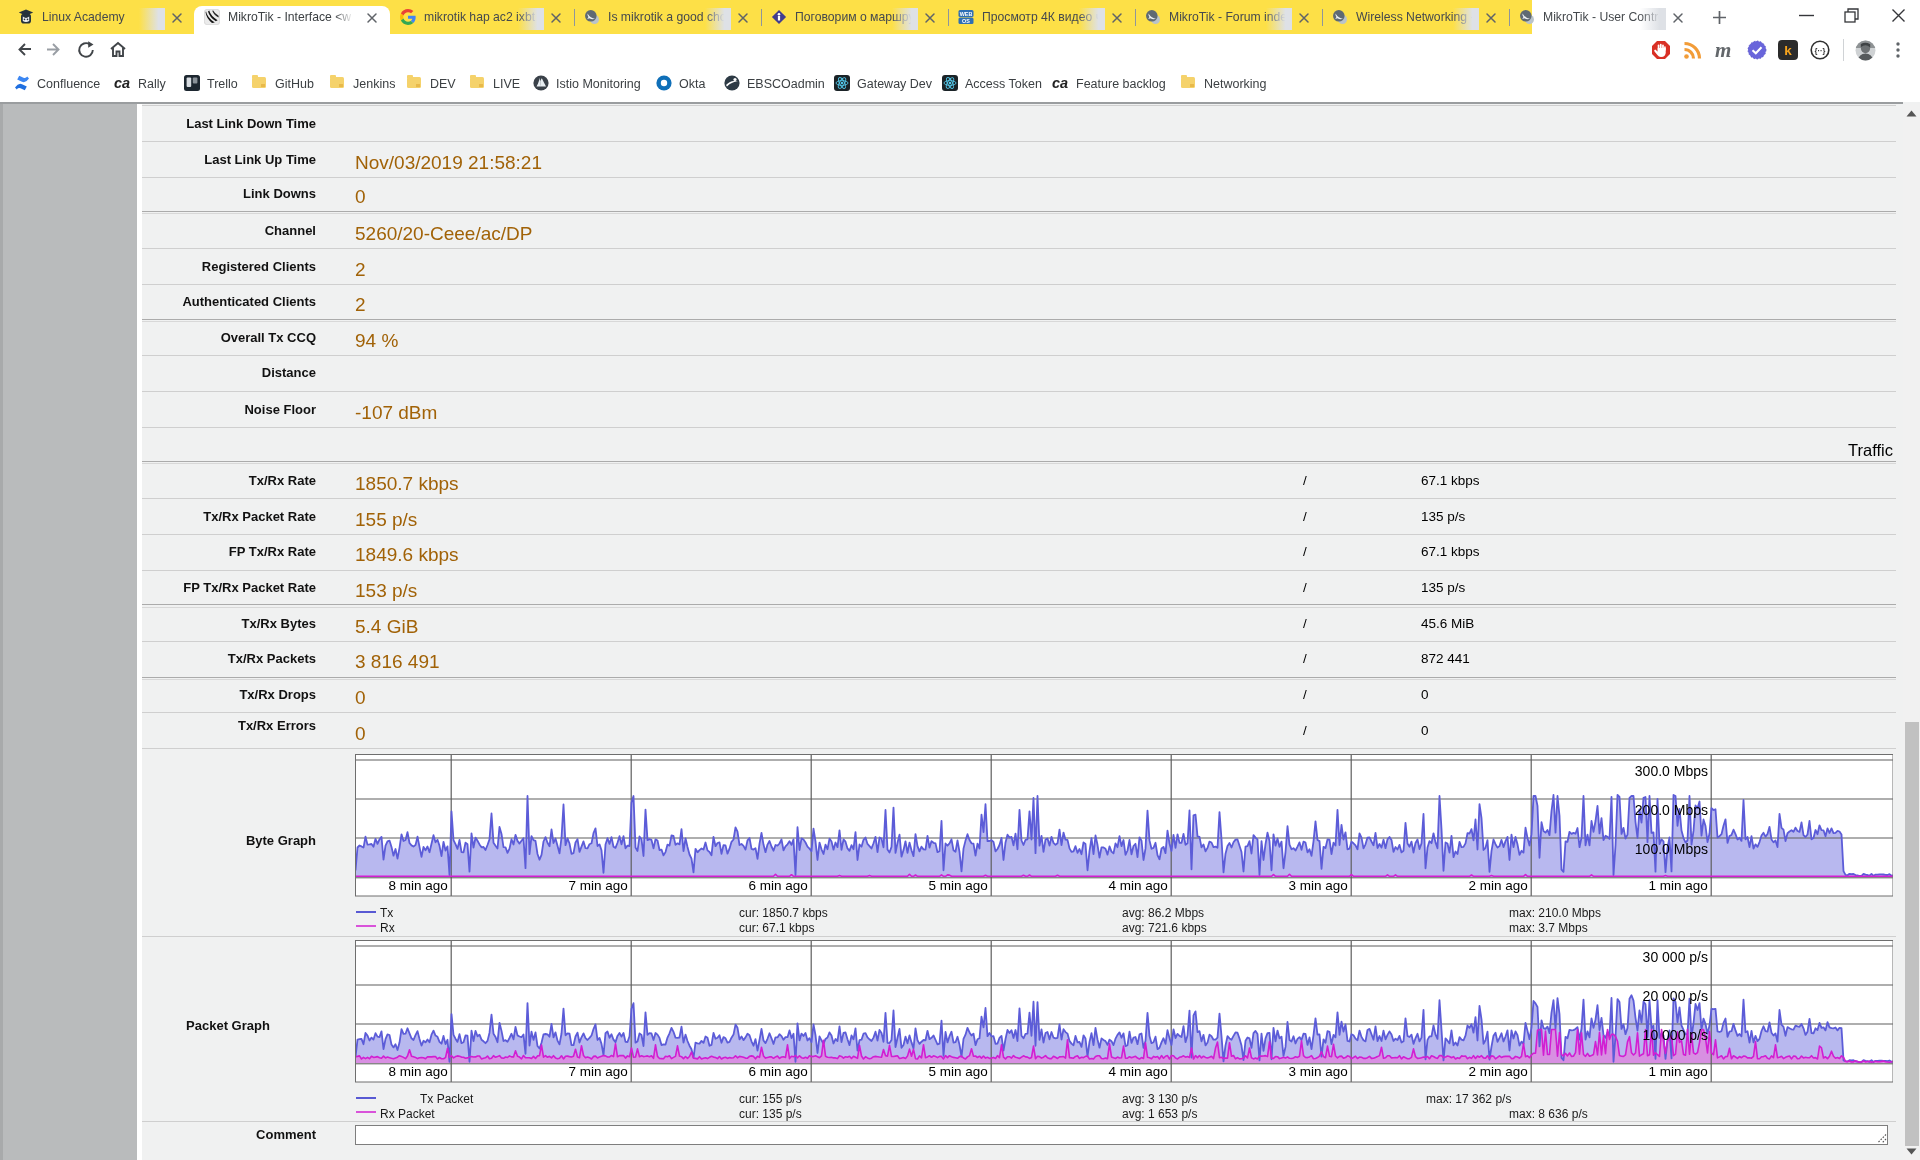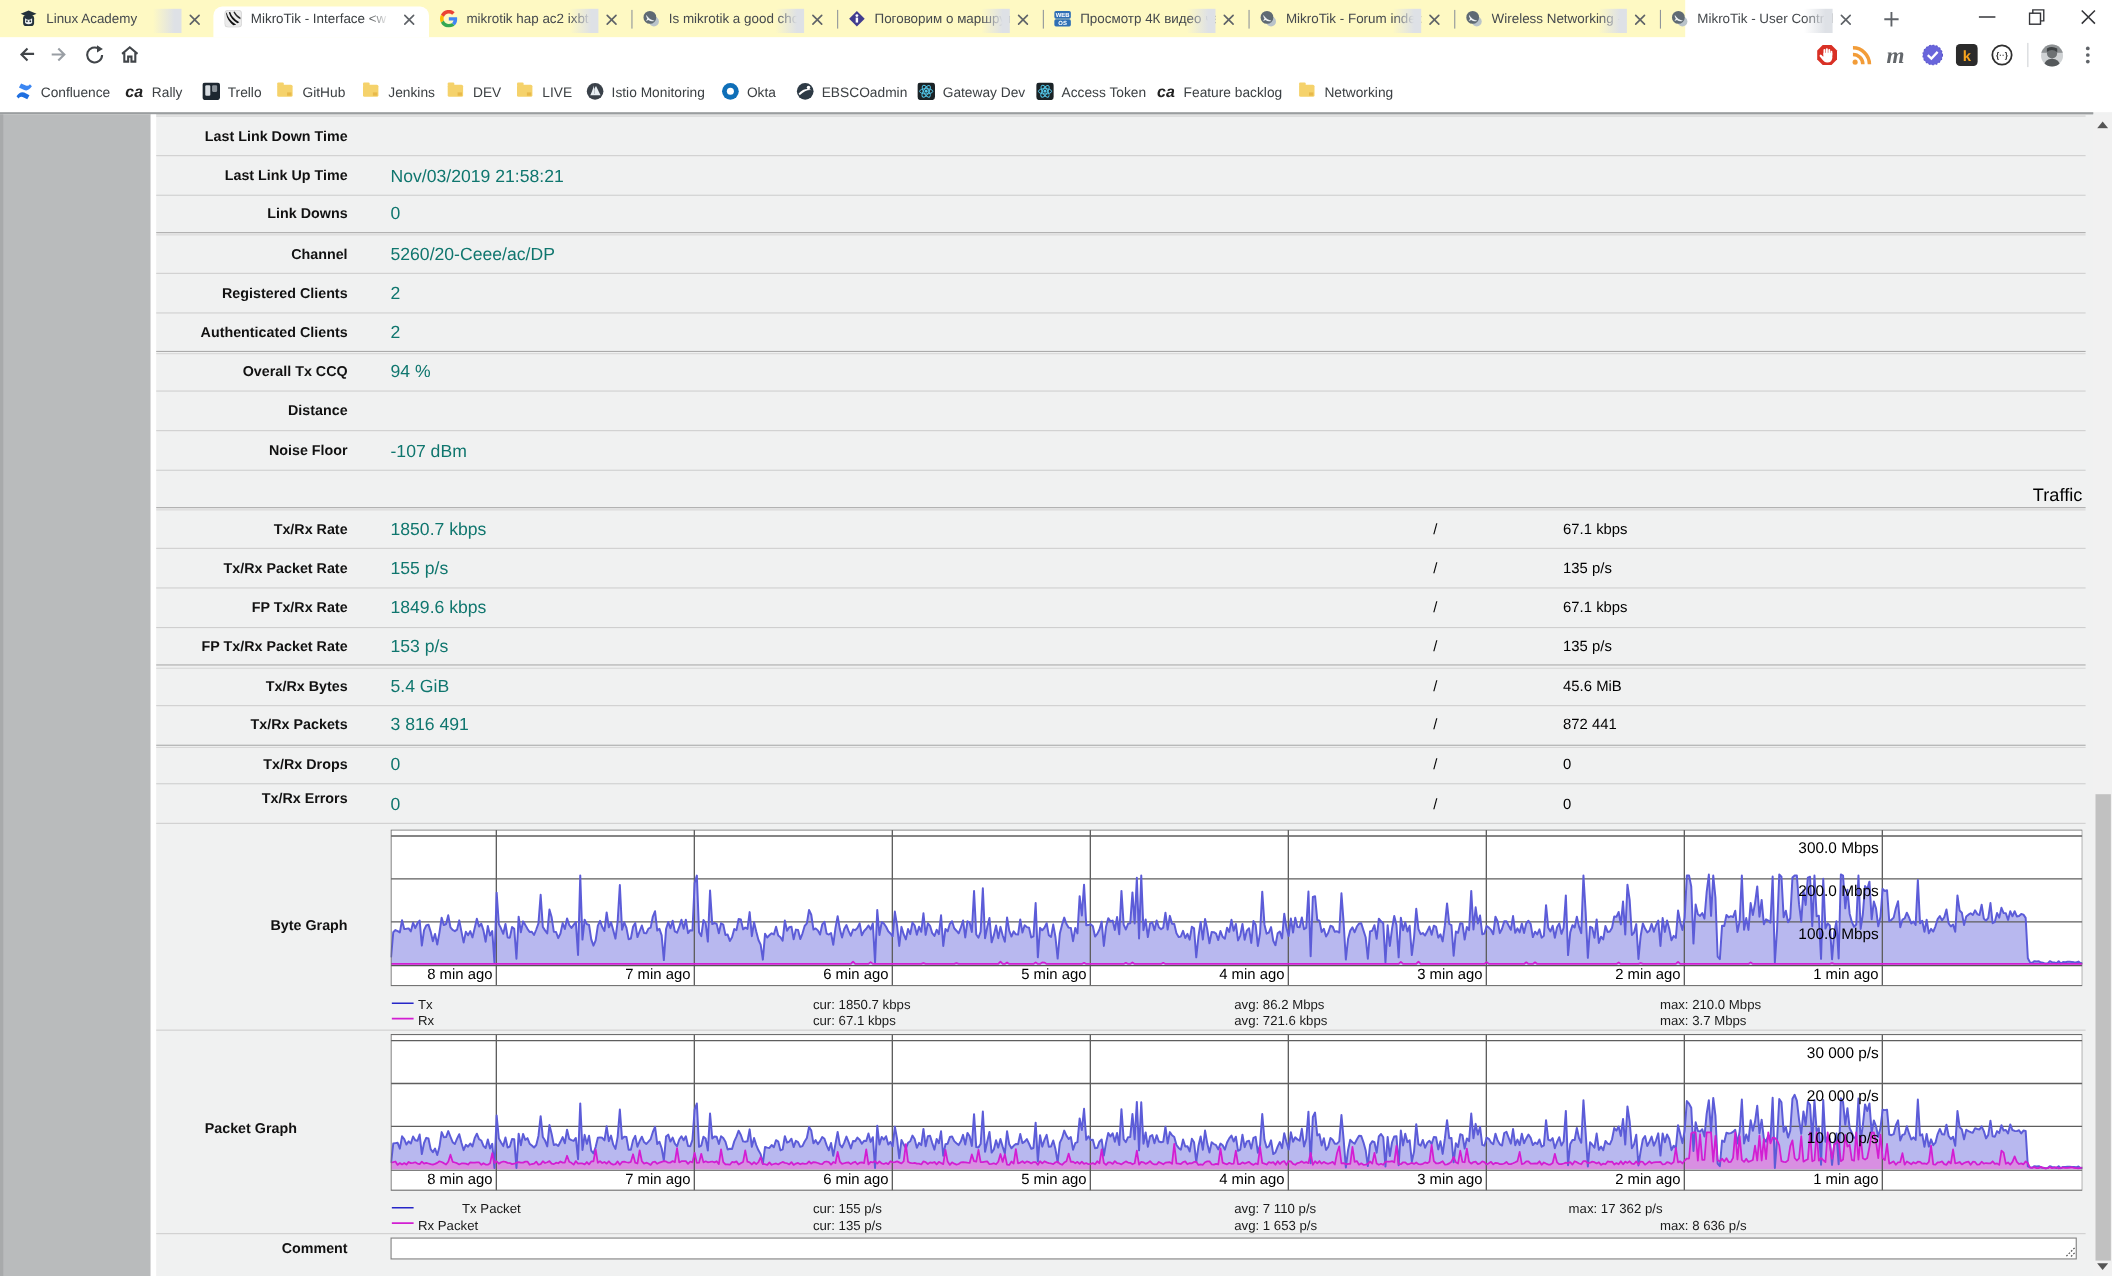--- a/index.html
+++ b/index.html
@@ -1,19 +1,19 @@
 <!DOCTYPE html>
 <html><head>
 <meta charset="utf-8">
 <style>
 * { margin:0; padding:0; box-sizing:border-box; }
 html,body { width:1920px; height:1160px; overflow:hidden; font-family:"Liberation Sans", sans-serif; }
 .abs { position:absolute; }
 
-#tabbar { position:absolute; left:0; top:0; width:1532px; height:34px; background:#fef9c3; }
+#tabbar { position:absolute; left:0; top:0; width:1532px; height:34px; background:#fde047; }
 .tab { position:absolute; top:8px; height:26px; }
 .tab .fav { position:absolute; left:10px; top:0.5px; width:16px; height:16px; }
 .tab .ttl { position:absolute; left:34px; top:1.5px; width:118px; height:17px; font-size:12.2px; color:#45494d; white-space:nowrap; overflow:hidden; }
 .tab .fade { position:absolute; top:0; right:30px; width:26px; height:22px; background:linear-gradient(90deg, rgba(222,225,230,0), #dee1e6 80%); }
 .tab .cls { position:absolute; right:10px; top:1.5px; width:16px; height:16px; }
 svg { display:block; }
 .tabsep { position:absolute; top:9px; width:1px; height:17px; background:#8f959b; }
 #activetab { position:absolute; left:194px; top:6px; width:196px; height:28px; background:#fff; border-radius:8px 8px 0 0; }
 #toolbar { position:absolute; left:0; top:34px; width:1920px; height:32px; background:#fff; }
 #bookbar { position:absolute; left:0; top:66px; width:1920px; height:36px; background:#fff; }
@@ -27,21 +27,21 @@
 
 #page { position:absolute; left:0; top:102px; width:1920px; height:1058px; background:#f0f1f1; }
 #topshadow { position:absolute; left:0; top:0; width:1903px; height:2px; background:#9a9d9f; }
 #sidebar { position:absolute; left:0; top:2px; width:137px; height:1056px; background:#b9bbbc; }
 #sidebar:before { content:""; position:absolute; left:0; top:0; width:3px; height:100%; background:#a8aaab; }
 #gutter { position:absolute; left:137px; top:2px; width:5px; height:1056px; background:#fff; }
 #scroll { position:absolute; left:1903px; top:2px; width:17px; height:1056px; background:#f1f1f1; }
 #thumb { position:absolute; left:1.5px; top:617.5px; width:14px; height:424px; background:#c1c1c1; }
 .sep { position:absolute; left:142px; width:1753.5px; height:1px; background:#cfcfcf; }
 .lbl { position:absolute; width:176px; text-align:right; font-size:13px; font-weight:bold; color:#111; right:auto; left:140px; white-space:nowrap; }
-.val { position:absolute; left:355px; font-size:16px; color:#0f766e; white-space:nowrap; }
+.val { position:absolute; left:355px; font-size:19px; color:#a16207; white-space:nowrap; }
 .val2 { position:absolute; left:1421px; font-size:13.5px; color:#000; white-space:nowrap; }
 .slash { position:absolute; left:1303px; font-size:13.5px; color:#000; }
 .legend { position:absolute; font-size:12px; color:#1a1a1a; white-space:nowrap; }
 #commentbox { position:absolute; left:355px; top:1023px; width:1533px; height:20px; background:#fff; border:1px solid #7e7e7e; }
 </style>
 </head>
 <body>
 <div id="tabbar">
 <div id="activetab"></div>
 <div class="tab" style="left:8px;width:187px;">
@@ -577,21 +577,21 @@
       <text x="632.7" y="136.2" text-anchor="end" font-size="13.5" fill="#000" font-family="Liberation Sans">5 min ago</text>
       <text x="812.7" y="136.2" text-anchor="end" font-size="13.5" fill="#000" font-family="Liberation Sans">4 min ago</text>
       <text x="992.7" y="136.2" text-anchor="end" font-size="13.5" fill="#000" font-family="Liberation Sans">3 min ago</text>
       <text x="1172.7" y="136.2" text-anchor="end" font-size="13.5" fill="#000" font-family="Liberation Sans">2 min ago</text>
       <text x="1352.7" y="136.2" text-anchor="end" font-size="13.5" fill="#000" font-family="Liberation Sans">1 min ago</text>
     </svg>
 <div class="legend" style="left:380px;top:990.3px;margin-left:40px;">Tx Packet</div>
 <div class="legend" style="left:380px;top:1004.6px;">Rx Packet</div>
 <div class="legend" style="left:739px;top:990.3px;">cur: 155 p/s</div>
 <div class="legend" style="left:739px;top:1004.6px;">cur: 135 p/s</div>
-<div class="legend" style="left:1122px;top:990.3px;">avg: 7 110 p/s</div>
+<div class="legend" style="left:1122px;top:990.3px;">avg: 3 130 p/s</div>
 <div class="legend" style="left:1122px;top:1004.6px;">avg: 1 653 p/s</div>
 <div class="legend" style="left:1426px;top:990.3px;">max: 17 362 p/s</div>
 <div class="legend" style="left:1509px;top:1004.6px;">max: 8 636 p/s</div>
 <svg class="abs" style="left:356px;top:994px;" width="22" height="18">
       <path d="M0 2 H20" stroke="#2626c8" stroke-width="1.5" fill="none"></path>
       <path d="M0 16 H20" stroke="#d21ed2" stroke-width="1.5" fill="none"></path>
     </svg>
 <div class="lbl" style="top:1025px;">Comment</div>
 <div id="commentbox">
       <svg style="position:absolute;right:0px;bottom:0px;" width="11" height="11">

